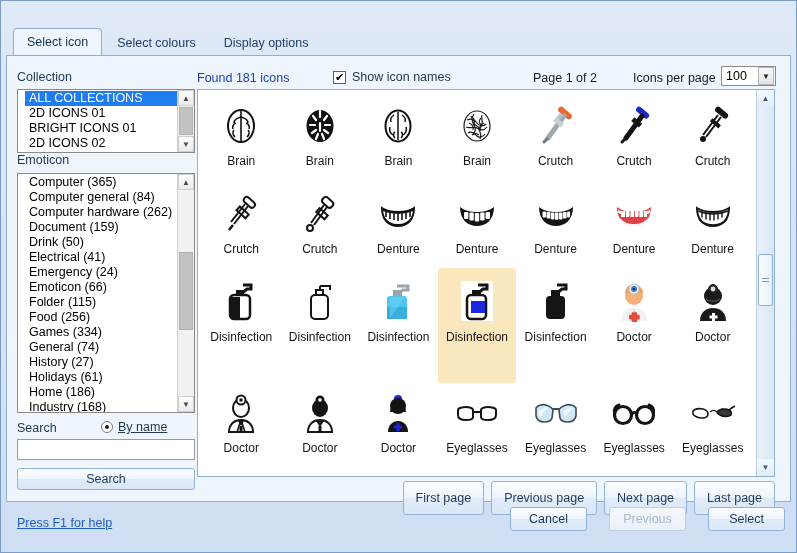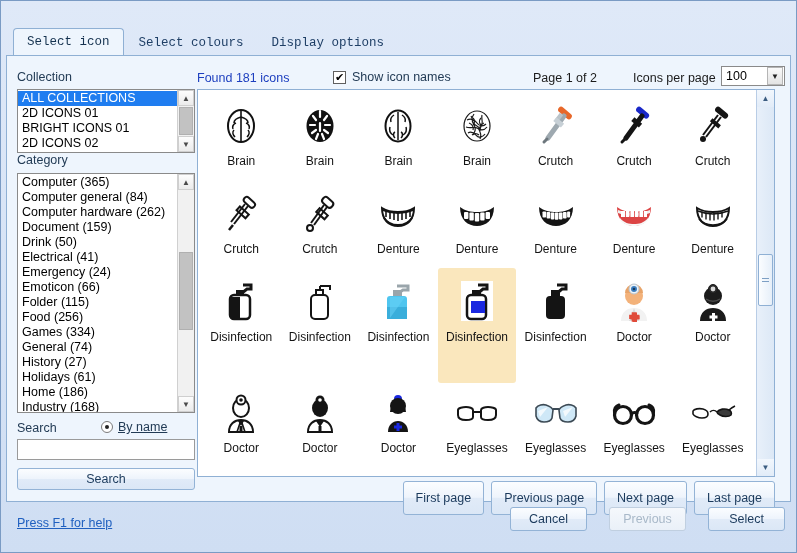--- a/index.html
+++ b/index.html
@@ -36,21 +36,20 @@
     color:#4a6a92;font-size:13px;
     background:linear-gradient(180deg,#e9f1fb 0%,#d9e6f6 100%);
     border-left:1px solid #c3d4ea;
   }
 
   
   .tabstrip{
     position:absolute;left:0;top:22px;width:100%;height:33px;
     display:flex;align-items:flex-end;
     box-sizing:border-box;
-    font-family:Liberation Mono, monospace;
   }
   .tab{
     height:26px;line-height:26px;padding:0 13px;margin-left:2px;
     font-size:12.5px;color:#1f3f66;
     background:transparent;
     box-sizing:border-box;
   }
   .tab:first-child{margin-left:12px;}
   .tab.active{
     background:#eef5fd;
@@ -72,20 +71,21 @@
   .lbl{font-size:12.5px;color:#223b55;}
   .collection-label{position:absolute;left:16px;top:69px;}
   .category-label{position:absolute;left:16px;top:152px;}
   .search-label{position:absolute;left:16px;top:420px;}
 
   .listbox{
     position:absolute;background:#ffffff;
     border:1px solid #8a8a8a;
     box-sizing:border-box;overflow:hidden;
     display:flex;
+    padding-left:7px;
   }
   .list-inner{flex:1;overflow:hidden;padding:1px 0 0 0;}
   .list-row{
     font-size:12.5px;line-height:15px;height:15px;
     padding-left:4px;color:#000;white-space:nowrap;overflow:hidden;
   }
   .list-row.sel{background:#1f7df0;color:#fff;}
 
   #collection-list{left:16px;top:88px;width:178px;height:64px;}
   #category-list{left:16px;top:172px;width:178px;height:240px;}
@@ -145,21 +145,21 @@
   .found-text{position:absolute;left:196px;top:70px;font-size:12.5px;color:#1d3fbf;}
   .show-names{position:absolute;left:332px;top:69px;display:flex;align-items:center;gap:6px;}
   .cb{
     width:13px;height:13px;background:#fff;border:1px solid #5f5f5f;
     box-sizing:border-box;display:flex;align-items:center;justify-content:center;
     font-size:11px;line-height:1;color:#000;
   }
   .page-text{position:absolute;left:532px;top:70px;font-size:12.5px;color:#1b1b1b;}
   .ipp-text{position:absolute;left:632px;top:70px;font-size:12.5px;color:#1b1b1b;}
   .ipp-select{
-    position:absolute;left:720px;top:65px;width:64px;height:20px;
+    position:absolute;left:720px;top:65px;width:55px;height:20px;
     background:#fff;border:1px solid #8a8a8a;box-sizing:border-box;
     display:flex;align-items:center;
   }
   .ipp-select .val{flex:1;padding-left:4px;font-size:12.5px;color:#000;}
   .ipp-select .drop{
     width:16px;height:18px;margin-right:1px;flex:none;
     background:linear-gradient(180deg,#fafafa,#e3e3e3);
     border:1px solid #b5b5b5;box-sizing:border-box;
     display:flex;align-items:center;justify-content:center;font-size:8px;color:#222;
   }
@@ -251,21 +251,21 @@
       <div class="list-row">BRIGHT ICONS 01</div>
       <div class="list-row">2D ICONS 02</div>
     </div>
     <div class="vsb">
       <div class="arr up">▲</div>
       <div class="thumb" style="top:17px;height:28px;"></div>
       <div class="arr dn">▼</div>
     </div>
   </div>
 
-  <div class="lbl category-label">Category</div>
+  <div class="lbl category-label">Emoticon</div>
 
   <div class="listbox" id="category-list">
     <div class="list-inner">
       <div class="list-row">Computer (365)</div>
       <div class="list-row">Computer general (84)</div>
       <div class="list-row">Computer hardware (262)</div>
       <div class="list-row">Document (159)</div>
       <div class="list-row">Drink (50)</div>
       <div class="list-row">Electrical (41)</div>
       <div class="list-row">Emergency (24)</div>

